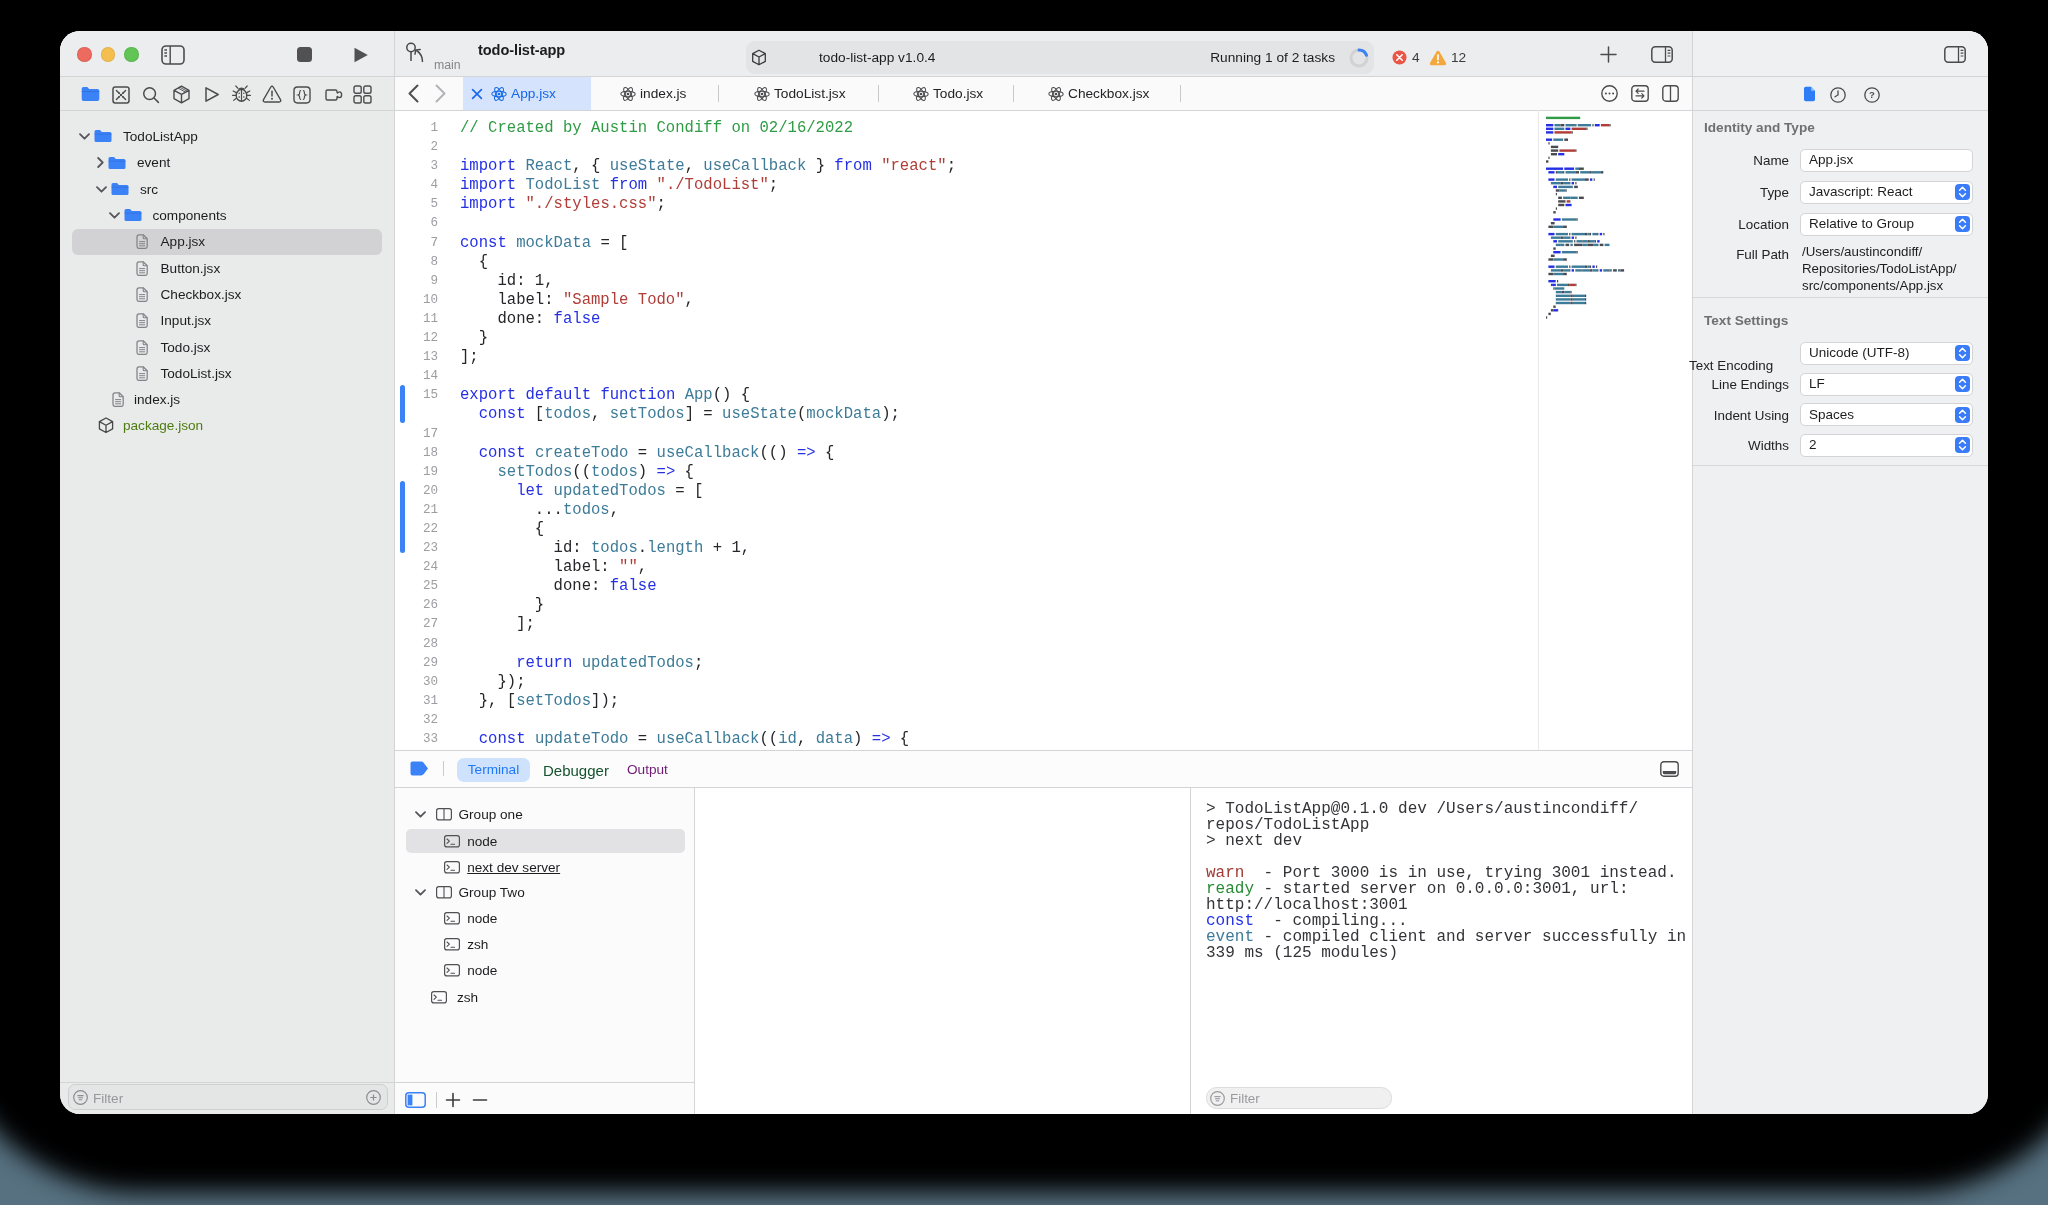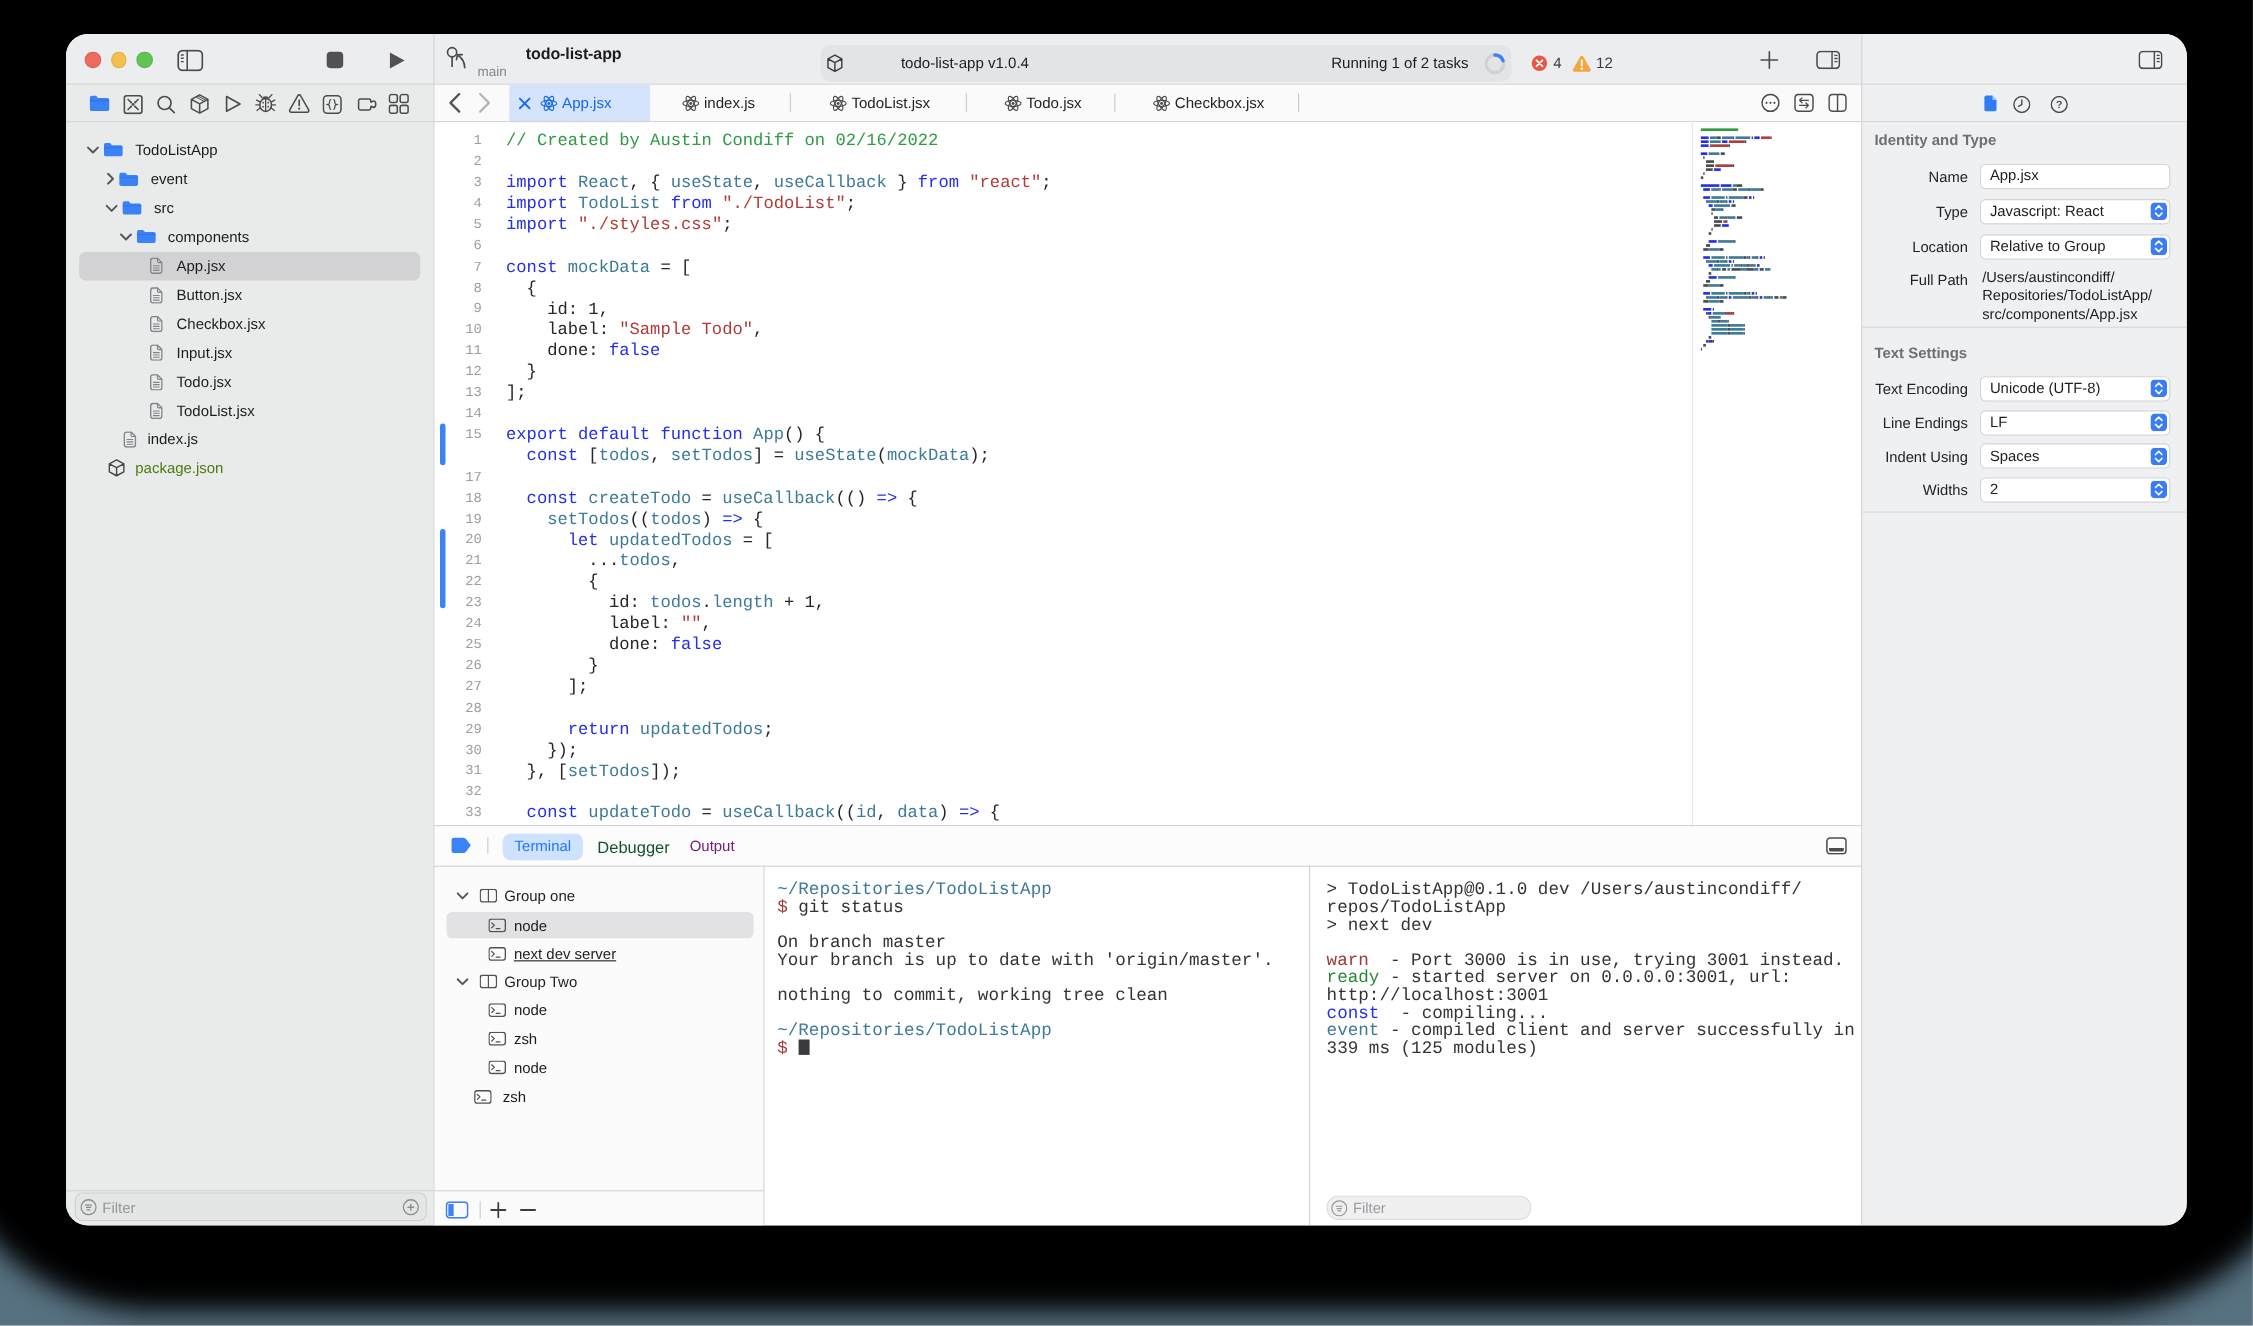--- a/index.html
+++ b/index.html
@@ -710,30 +710,20 @@
       <path d="M2.6 2.6 H7.4 V13.4 H2.6 Z" fill="#3b82f7"></path>
     </svg>
   <div class="abs vd" style="left:376px;top:1061px;height:16px;background:#cbcbcd;"></div>
   <svg class="abs" style="left:385px;top:1061px;" width="16" height="16" viewBox="0 0 16 16">
       <path d="M8 1.5 V14.5 M1.5 8 H14.5" stroke="#3c3c3e" stroke-width="1.6" stroke-linecap="round"></path>
     </svg>
   <svg class="abs" style="left:412px;top:1061px;" width="16" height="16" viewBox="0 0 16 16">
       <path d="M1.5 8 H14.5" stroke="#3c3c3e" stroke-width="1.6" stroke-linecap="round"></path>
     </svg>
 
-  <pre class="abs term" style="left:646.5px;top:770px;"><span class="tc-path">~/Repositories/TodoListApp</span>
-<span class="tc-red">$</span> git status
-
-On branch master
-Your branch is up to date with 'origin/master'.
-
-nothing to commit, working tree clean
-
-<span class="tc-path">~/Repositories/TodoListApp</span>
-<span class="tc-red">$</span> <span class="cursor"></span></pre>
   <pre class="abs term" style="left:1146px;top:770px;">&gt; TodoListApp@0.1.0 dev /Users/austincondiff/
 repos/TodoListApp
 &gt; next dev
 
 <span class="tc-red">warn</span>  - Port 3000 is in use, trying 3001 instead.
 <span class="tc-green">ready</span> - started server on 0.0.0.0:3001, url:
 http://localhost:3001
 <span class="tc-blue">const</span>  - compiling...
 <span class="tc-path">event</span> - compiled client and server successfully in
 339 ms (125 modules)</pre>
@@ -776,21 +766,21 @@
   <div class="abs" style="left:1749px;top:185px;font-size:13.5px;color:#1d1d1f;">Relative to Group</div>
   <svg class="abs" style="left:1894.5px;top:185px;" width="15" height="16" viewBox="0 0 15 16">
       <rect x="0" y="0" width="15" height="16" rx="4" fill="#3a7cf7"></rect>
       <path d="M4.6 6.2 L7.5 3.2 L10.4 6.2" fill="none" stroke="#fff" stroke-width="1.5" stroke-linecap="round" stroke-linejoin="round"></path>
       <path d="M4.6 9.8 L7.5 12.8 L10.4 9.8" fill="none" stroke="#fff" stroke-width="1.5" stroke-linecap="round" stroke-linejoin="round"></path>
     </svg>
   <div class="abs" style="left:1629px;top:216px;width:100px;text-align:right;font-size:13.4px;color:#232325;">Full Path</div>
   <div class="abs" style="left:1742px;top:213px;font-size:13.3px;line-height:16.8px;color:#1d1d1f;">/Users/austincondiff/<br>Repositories/TodoListApp/<br>src/components/App.jsx</div>
   <div class="abs hd" style="left:1633px;top:266px;width:295px;background:#d8d8da;"></div>
   <div class="abs" style="left:1644px;top:282px;font-size:13.6px;font-weight:bold;color:#6f6f74;">Text Settings</div>
-  <div class="abs" style="left:1629px;top:315px;width:100px;text-align:right;font-size:13.4px;color:#232325;">Text Encoding</div>
+  <div class="abs" style="left:1629px;top:327px;width:100px;font-size:13.4px;color:#232325;">Text Encoding</div>
   <div class="abs" style="left:1740px;top:310.5px;width:173px;height:23px;background:#ffffff;border:1px solid #d4d4d7;border-radius:5px;"></div>
   <div class="abs" style="left:1749px;top:314px;font-size:13.5px;color:#1d1d1f;">Unicode (UTF-8)</div>
   <svg class="abs" style="left:1894.5px;top:314px;" width="15" height="16" viewBox="0 0 15 16">
       <rect x="0" y="0" width="15" height="16" rx="4" fill="#3a7cf7"></rect>
       <path d="M4.6 6.2 L7.5 3.2 L10.4 6.2" fill="none" stroke="#fff" stroke-width="1.5" stroke-linecap="round" stroke-linejoin="round"></path>
       <path d="M4.6 9.8 L7.5 12.8 L10.4 9.8" fill="none" stroke="#fff" stroke-width="1.5" stroke-linecap="round" stroke-linejoin="round"></path>
     </svg>
   <div class="abs" style="left:1629px;top:346px;width:100px;text-align:right;font-size:13.4px;color:#232325;">Line Endings</div>
   <div class="abs" style="left:1740px;top:341.5px;width:173px;height:23px;background:#ffffff;border:1px solid #d4d4d7;border-radius:5px;"></div>
   <div class="abs" style="left:1749px;top:345px;font-size:13.5px;color:#1d1d1f;">LF</div>

